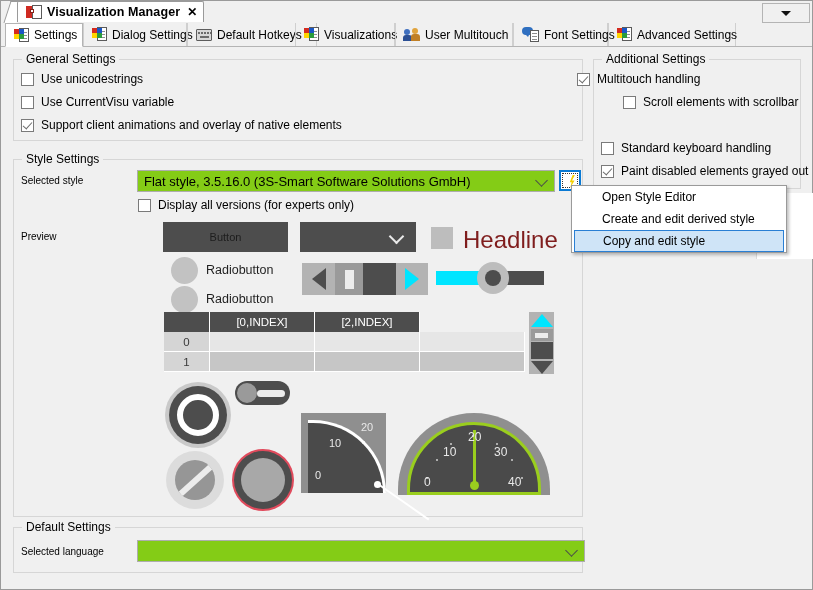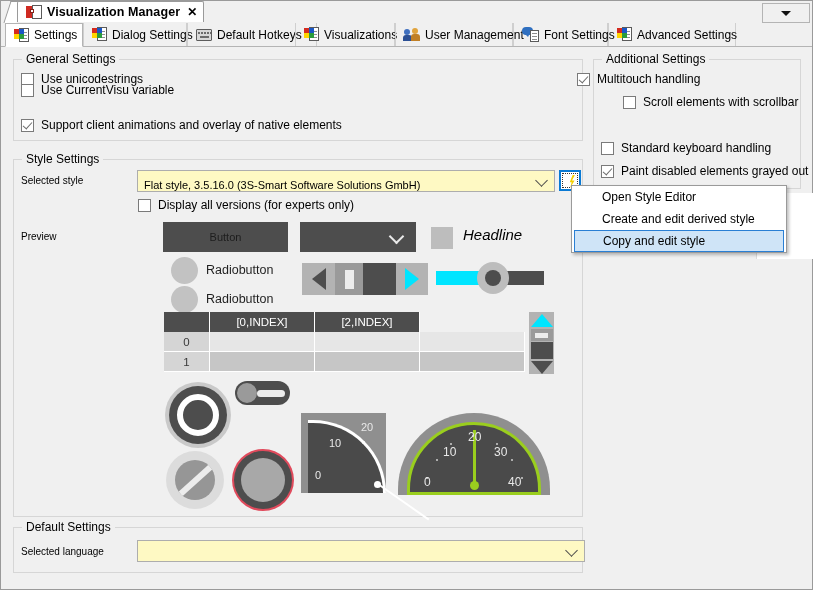--- a/index.html
+++ b/index.html
@@ -68,22 +68,22 @@
   
   .group{position:absolute;border:1px solid #d6d6d6;box-sizing:border-box;}
   .group > .legend{position:absolute;top:-8px;left:8px;background:#f0f0f0;padding:0 4px;font-size:12px;color:#000;}
 
   
   .cb{position:absolute;display:flex;align-items:center;gap:7px;font-size:12px;white-space:nowrap;cursor:default;}
   .cb .box{width:13px;height:13px;background:#fff;border:1px solid #7a7a7a;box-sizing:border-box;position:relative;flex:0 0 auto;}
   .cb.checked .box:after{content:"";position:absolute;left:3px;top:0px;width:4px;height:8px;border:solid #6d6d6d;border-width:0 1.6px 1.6px 0;transform:rotate(42deg);}
 
   
-  .combo{position:absolute;background:#fef9c3;border:1px solid #adadad;box-sizing:border-box;display:flex;align-items:flex-end;
-         padding-left:6px;font-size:11px;cursor:default;}
+  .combo{position:absolute;background:#84cc16;border:1px solid #adadad;box-sizing:border-box;display:flex;align-items:center;
+         padding-left:6px;font-size:13px;cursor:default;}
   .combo .chev{position:absolute;right:8px;top:50%;width:8px;height:8px;margin-top:-5px;
                border-right:1.4px solid #4a4a4a;border-bottom:1.4px solid #4a4a4a;transform:rotate(45deg);}
 
   .lbl{position:absolute;font-size:10px;white-space:nowrap;}
 
   
   .boltbtn{position:absolute;width:22px;height:21px;background:#fff;border:2px solid #0a7ad4;box-sizing:border-box;cursor:pointer;}
   .boltbtn .dot{position:absolute;left:1px;top:1px;right:1px;bottom:1px;border:1px dotted #333;box-sizing:border-box;}
   .boltbtn .bolt{position:absolute;left:7px;top:3px;width:8px;height:13px;background:#f5d000;
       clip-path:polygon(58% 0,22% 55%,46% 55%,26% 100%,82% 42%,50% 42%,86% 0);}
@@ -93,21 +93,21 @@
   .ctxmenu .item{height:22px;display:flex;align-items:center;padding:0 10px 0 30px;font-size:12px;white-space:nowrap;cursor:pointer;box-sizing:border-box;}
   .ctxmenu .item.sel{background:#cfe4f7;border:1px solid #2a7fd4;margin:0 2px;padding-left:28px;}
 
   
   .pv{position:absolute;}
   .pv-button{background:#4d4d4d;color:#1d1d1d;display:flex;align-items:center;justify-content:center;font-size:11px;}
   .pv-combo{background:#4d4d4d;position:relative;}
   .pv-combo .chev{position:absolute;right:14px;top:50%;width:9px;height:9px;margin-top:-6px;
                   border-right:2.4px solid #e9e9e9;border-bottom:2.4px solid #e9e9e9;transform:rotate(45deg);}
   .pv-square{background:#bdbdbd;}
-  .pv-headline{font-size:15px;color:#000000;font-style:italic;}
+  .pv-headline{font-size:24px;color:#7f1d1d;}
   .pv-radio{width:27px;height:27px;border-radius:50%;background:#c2c2c2;}
   .pv-radiolabel{font-size:12.5px;color:#1f1f1f;}
 
   .pv-scroll{position:absolute;display:flex;}
   .pv-scroll .seg{height:32px;}
   .pv-scroll .s1{width:33px;background:#b3b3b3;display:flex;align-items:center;justify-content:center;}
   .pv-scroll .s2{width:28px;background:#9a9a9a;display:flex;align-items:center;justify-content:center;}
   .pv-scroll .s3{width:33px;background:#4d4d4d;}
   .pv-scroll .s4{width:32px;background:#b3b3b3;display:flex;align-items:center;justify-content:center;}
   .tri-l{width:0;height:0;border-top:11px solid transparent;border-bottom:11px solid transparent;border-right:14px solid #4d4d4d;}
@@ -241,21 +241,21 @@
       <span>Visualizations</span>
     </div>
 
     <div class="tab" style="left:394px;width:118px;">
       <span class="ico ico-users">
         <span class="h1"></span>
           <span class="b1"></span>
           <span class="h2"></span>
           <span class="b2"></span>
       </span>
-      <span>User Management</span>
+      <span>User Multitouch</span>
     </div>
 
     <div class="tab" style="left:607px;width:128px;">
       <span class="ico ico-doc">
         <span class="page">
             <i style="top:3px"></i>
             <i style="top:6px"></i>
             <i style="top:9px"></i>
           </span>
         <span class="sq r"></span>
@@ -279,21 +279,21 @@
     </div>
   </div>
 
   <div class="group" style="left:12px;top:58px;width:570px;height:82px;">
     <span class="legend">General Settings</span>
   </div>
   <div class="cb" style="left:20px;top:71px;">
     <span class="box"></span>
     <span>Use unicodestrings</span>
   </div>
-  <div class="cb" style="left:20px;top:82px;">
+  <div class="cb" style="left:20px;top:94px;">
     <span class="box"></span>
     <span>Use CurrentVisu variable</span>
   </div>
   <div class="cb checked" style="left:20px;top:117px;">
     <span class="box"></span>
     <span>Support client animations and overlay of native elements</span>
   </div>
 
   <div class="group" style="left:592px;top:58px;width:208px;height:130px;">
     <span class="legend">Additional Settings</span>

